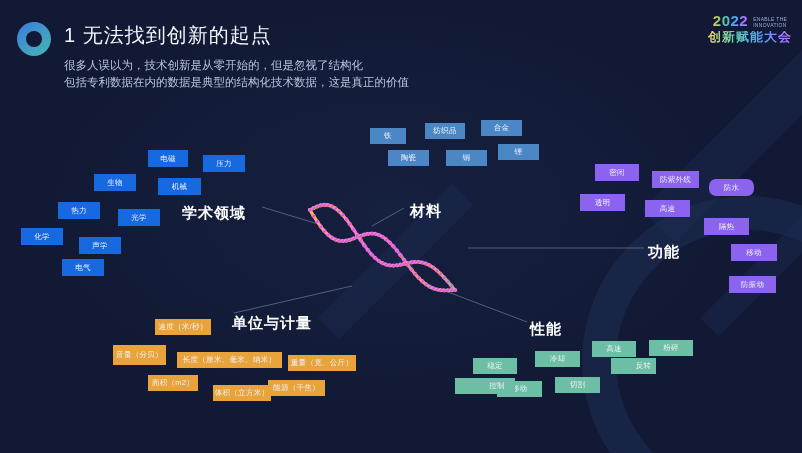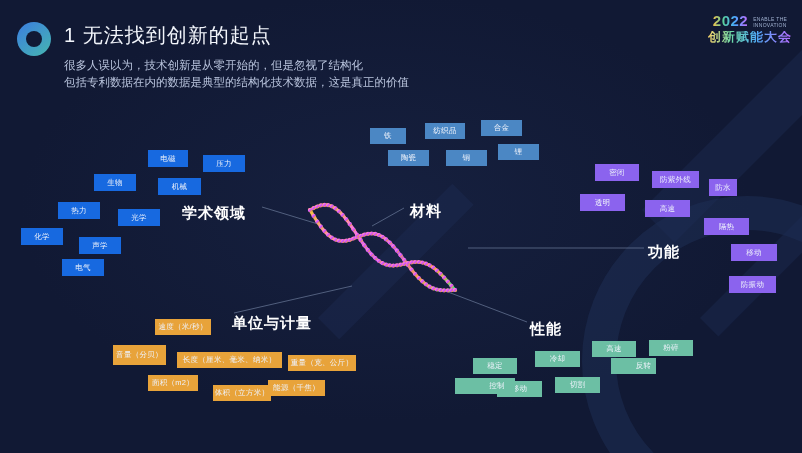--- a/index.html
+++ b/index.html
@@ -303,21 +303,21 @@
       <div class="tag steel" style="left: 498px; top: 144px; width: 41px; height: 16px;">
         <span>锂</span>
       </div>
       <div class="clabel" style="left: 410px; top: 202px;">材料</div>
       <div class="tag violet" style="left: 595px; top: 164px; width: 44px; height: 17px;">
         <span>密闭</span>
       </div>
       <div class="tag violet" style="left: 652px; top: 171px; width: 47px; height: 17px;">
         <span>防紫外线</span>
       </div>
-      <div class="tag violet" style="left: 709px; top: 179px; width: 28px; height: 17px;">
+      <div class="tag violet" style="left: 709px; top: 179px; width: 45px; height: 17px; border-radius: 7px;">
         <span>防水</span>
       </div>
       <div class="tag violet" style="left: 580px; top: 194px; width: 45px; height: 17px;">
         <span>透明</span>
       </div>
       <div class="tag violet" style="left: 645px; top: 200px; width: 45px; height: 17px;">
         <span>高速</span>
       </div>
       <div class="tag violet" style="left: 704px; top: 218px; width: 45px; height: 17px;">
         <span>隔热</span>

